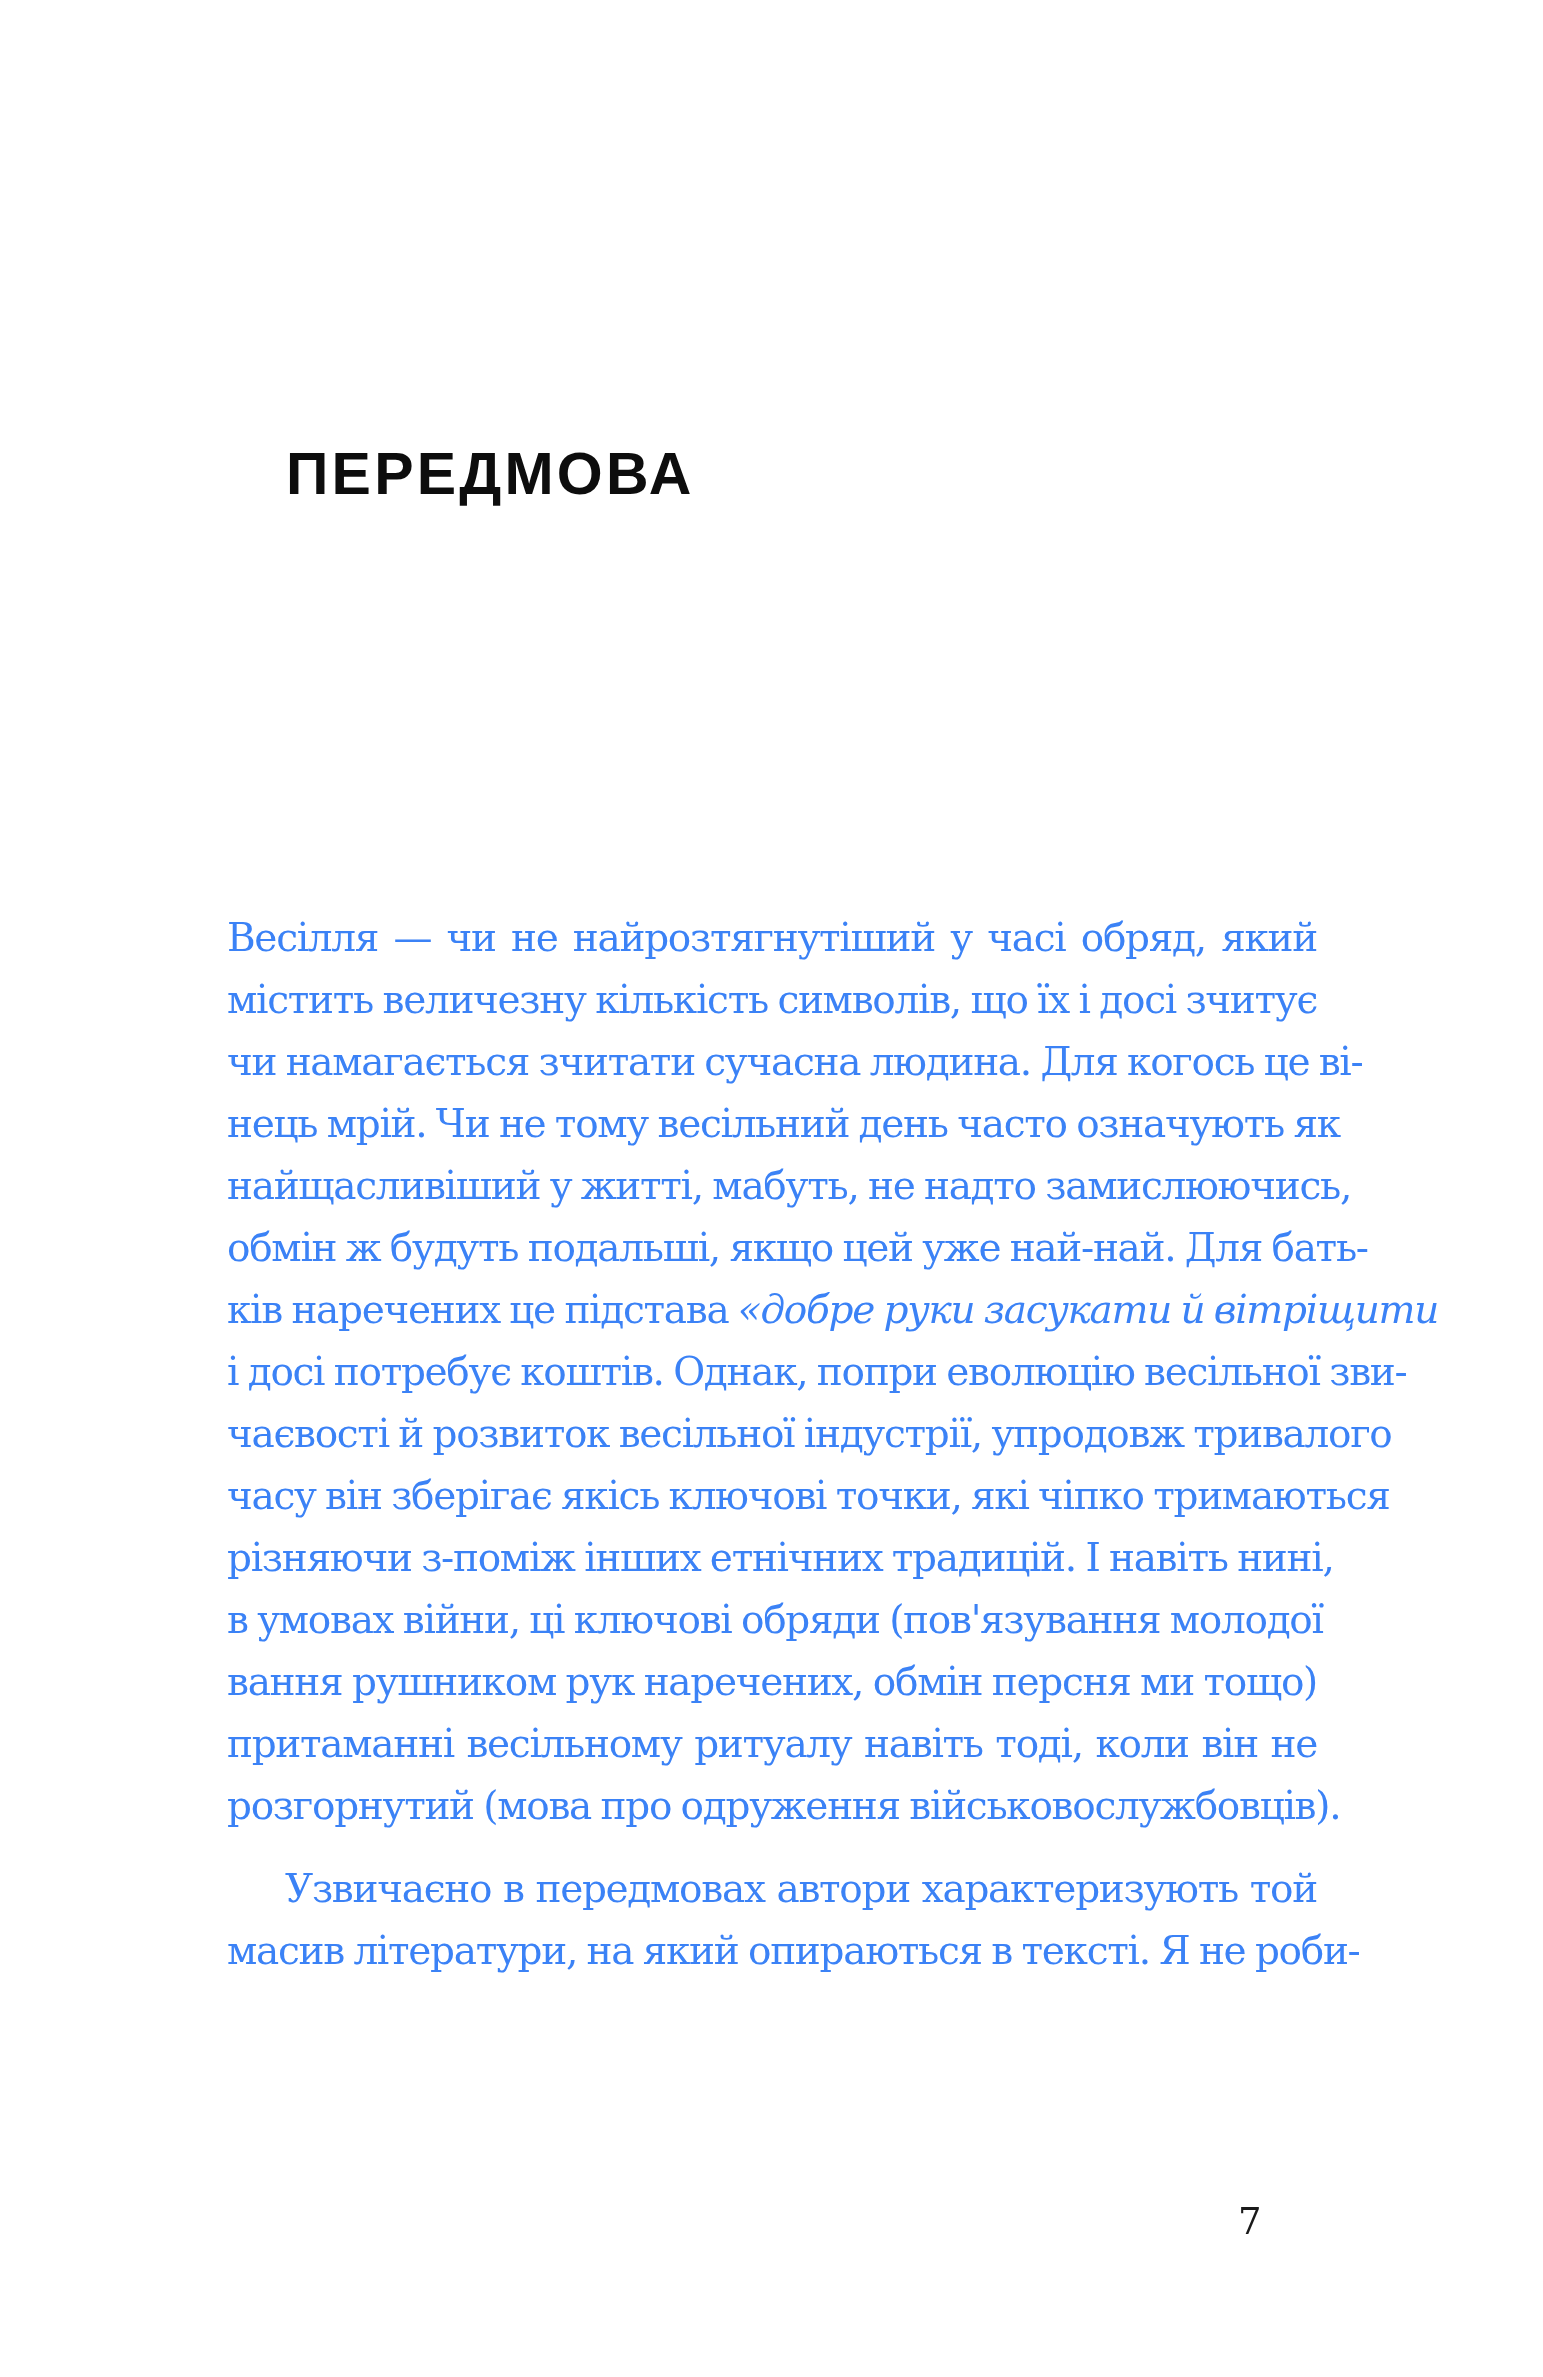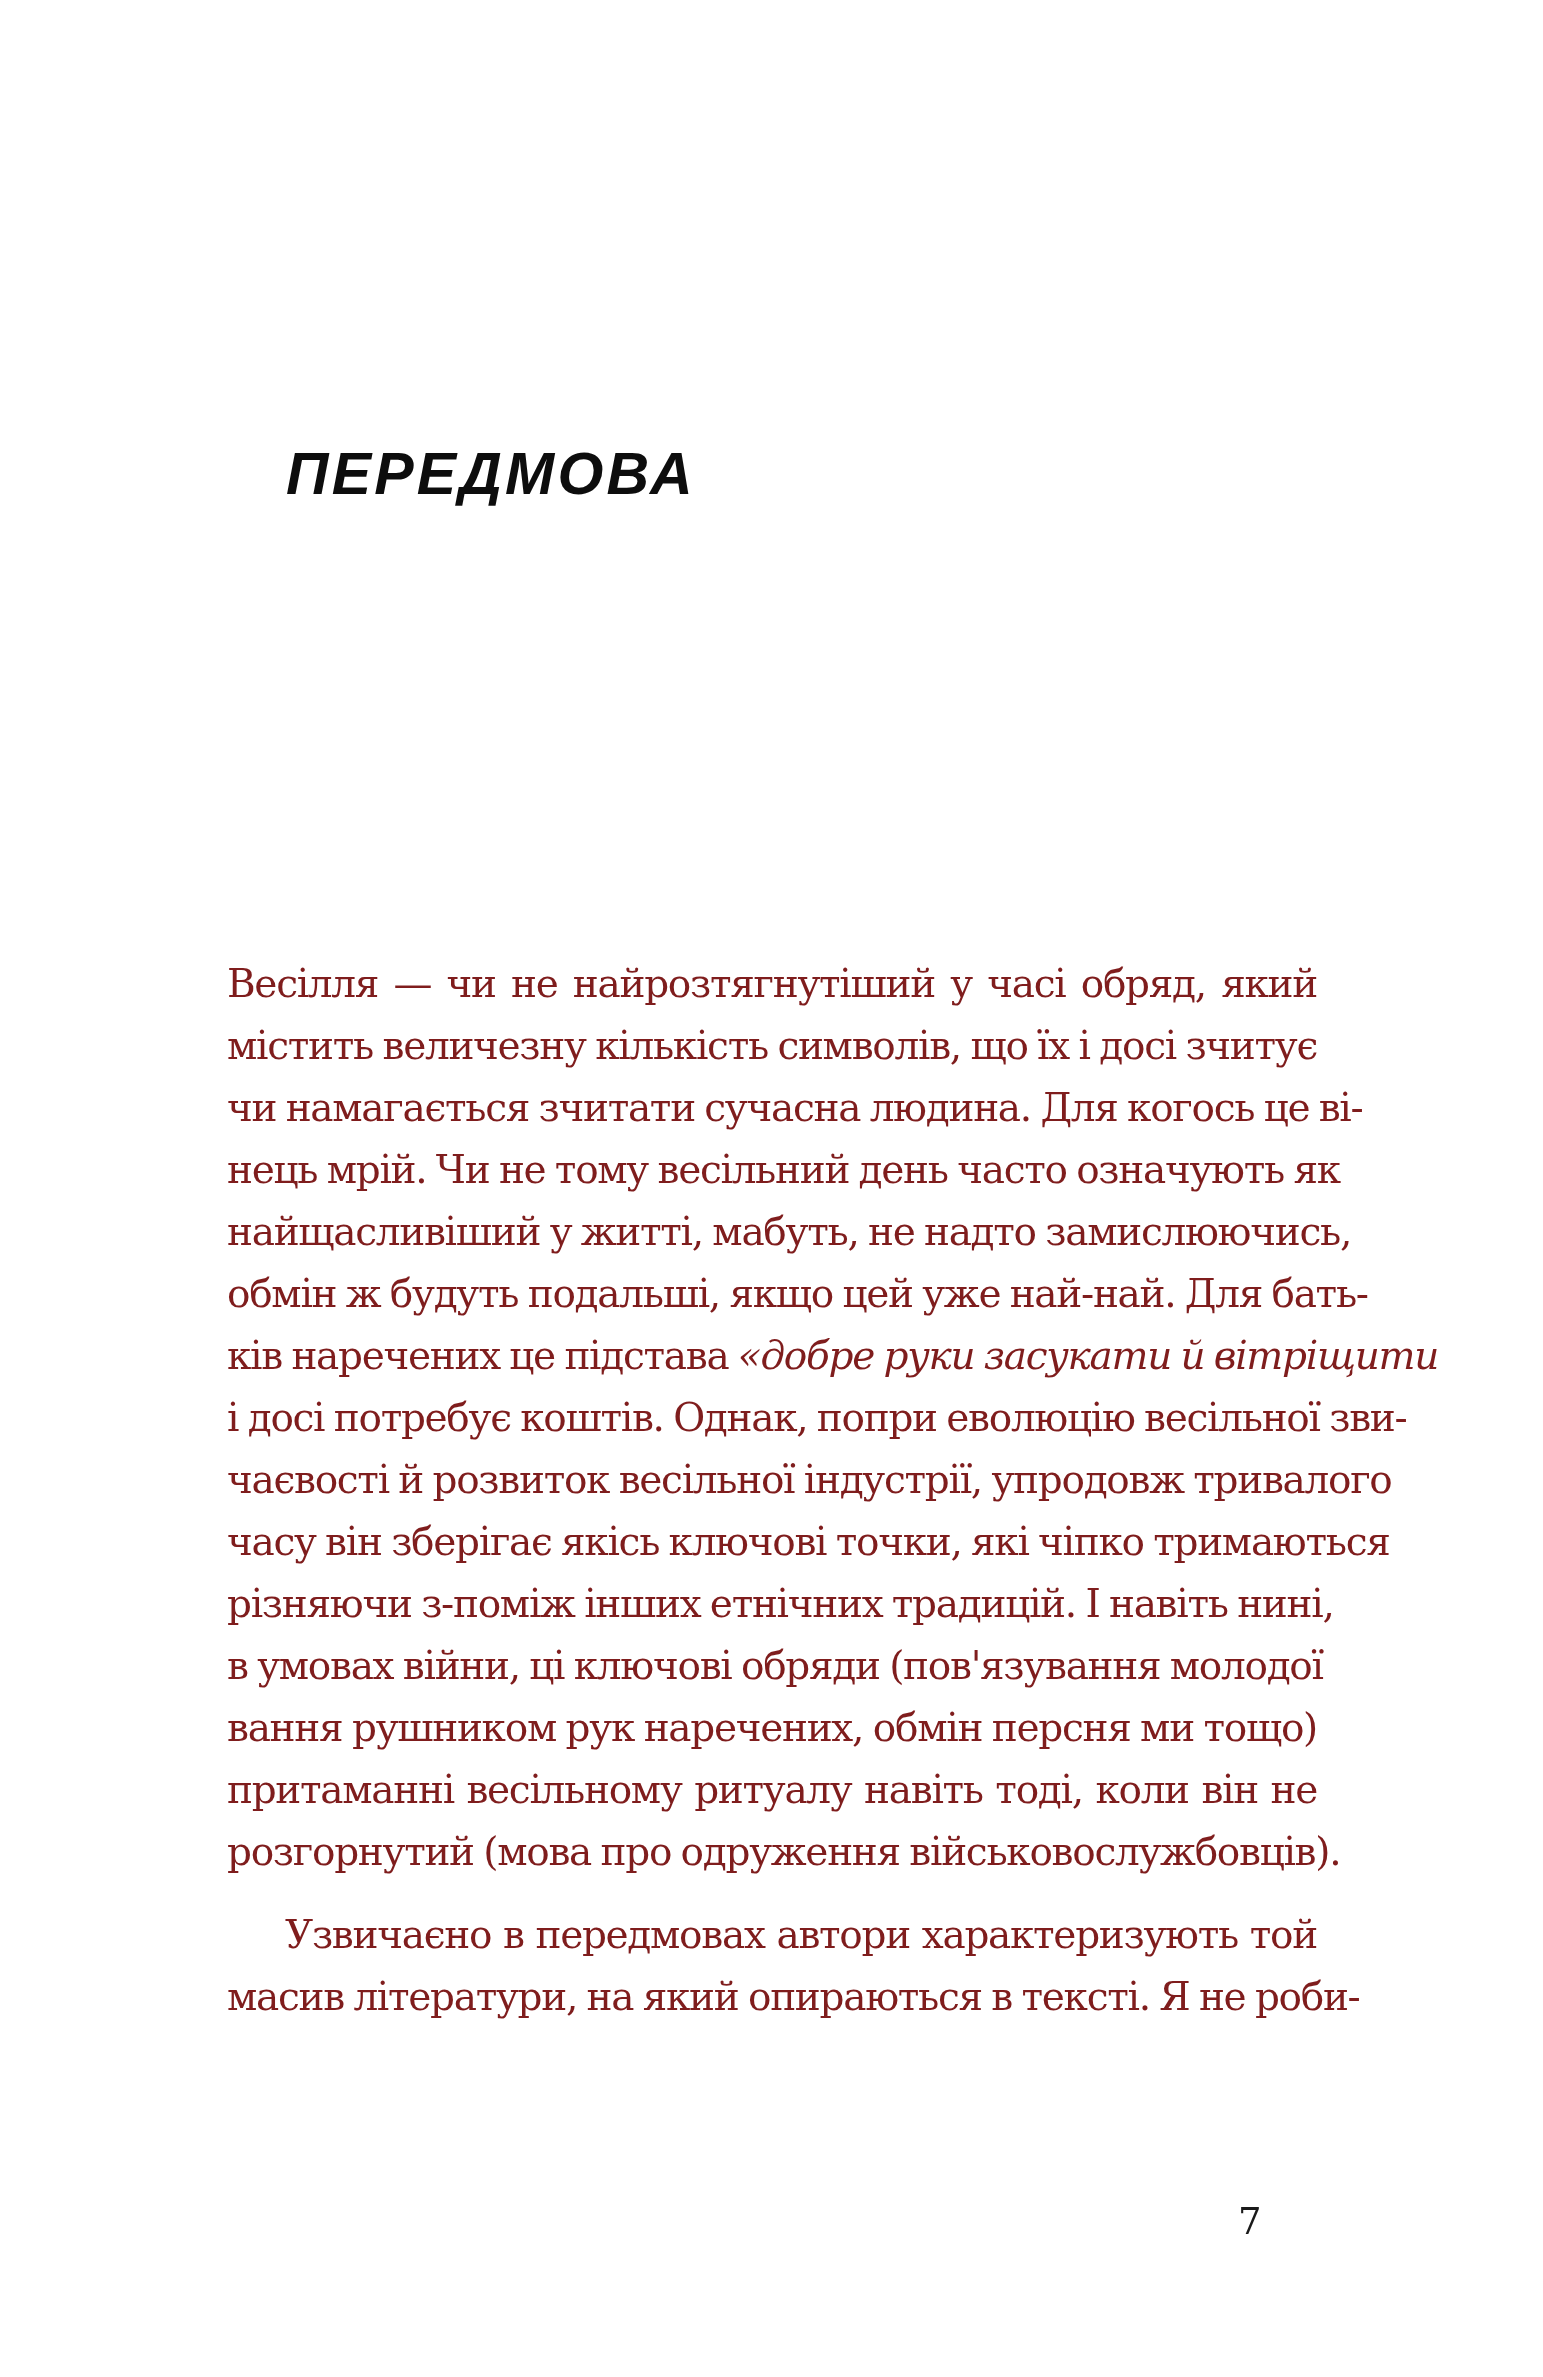--- a/index.html
+++ b/index.html
@@ -27,31 +27,30 @@
       left: 286px;
       top: 438px;
       margin: 0;
       font-family: "Liberation Sans", "DejaVu Sans", sans-serif;
       font-weight: bold;
       font-size: 59px;
       line-height: 72px;
       letter-spacing: 3.2px;
       color: #0d0d0d;
       white-space: nowrap;
-      font-style: italic;
     }
     .body-text {
       position: absolute;
       left: 227px;
-      top: 953px;
+      top: 907px;
       width: 1090px;
       font-family: "DejaVu Serif", "Liberation Serif", serif;
       font-size: 39px;
       line-height: 62px;
-      color: #7f1d1d;
+      color: #3b82f6;
       letter-spacing: -1.3px;
       word-spacing: -1.6px;
     }
     .line {
       display: block;
       white-space: nowrap;
       text-align: justify;
       text-align-last: justify;
       height: 62px;
       overflow: visible;

